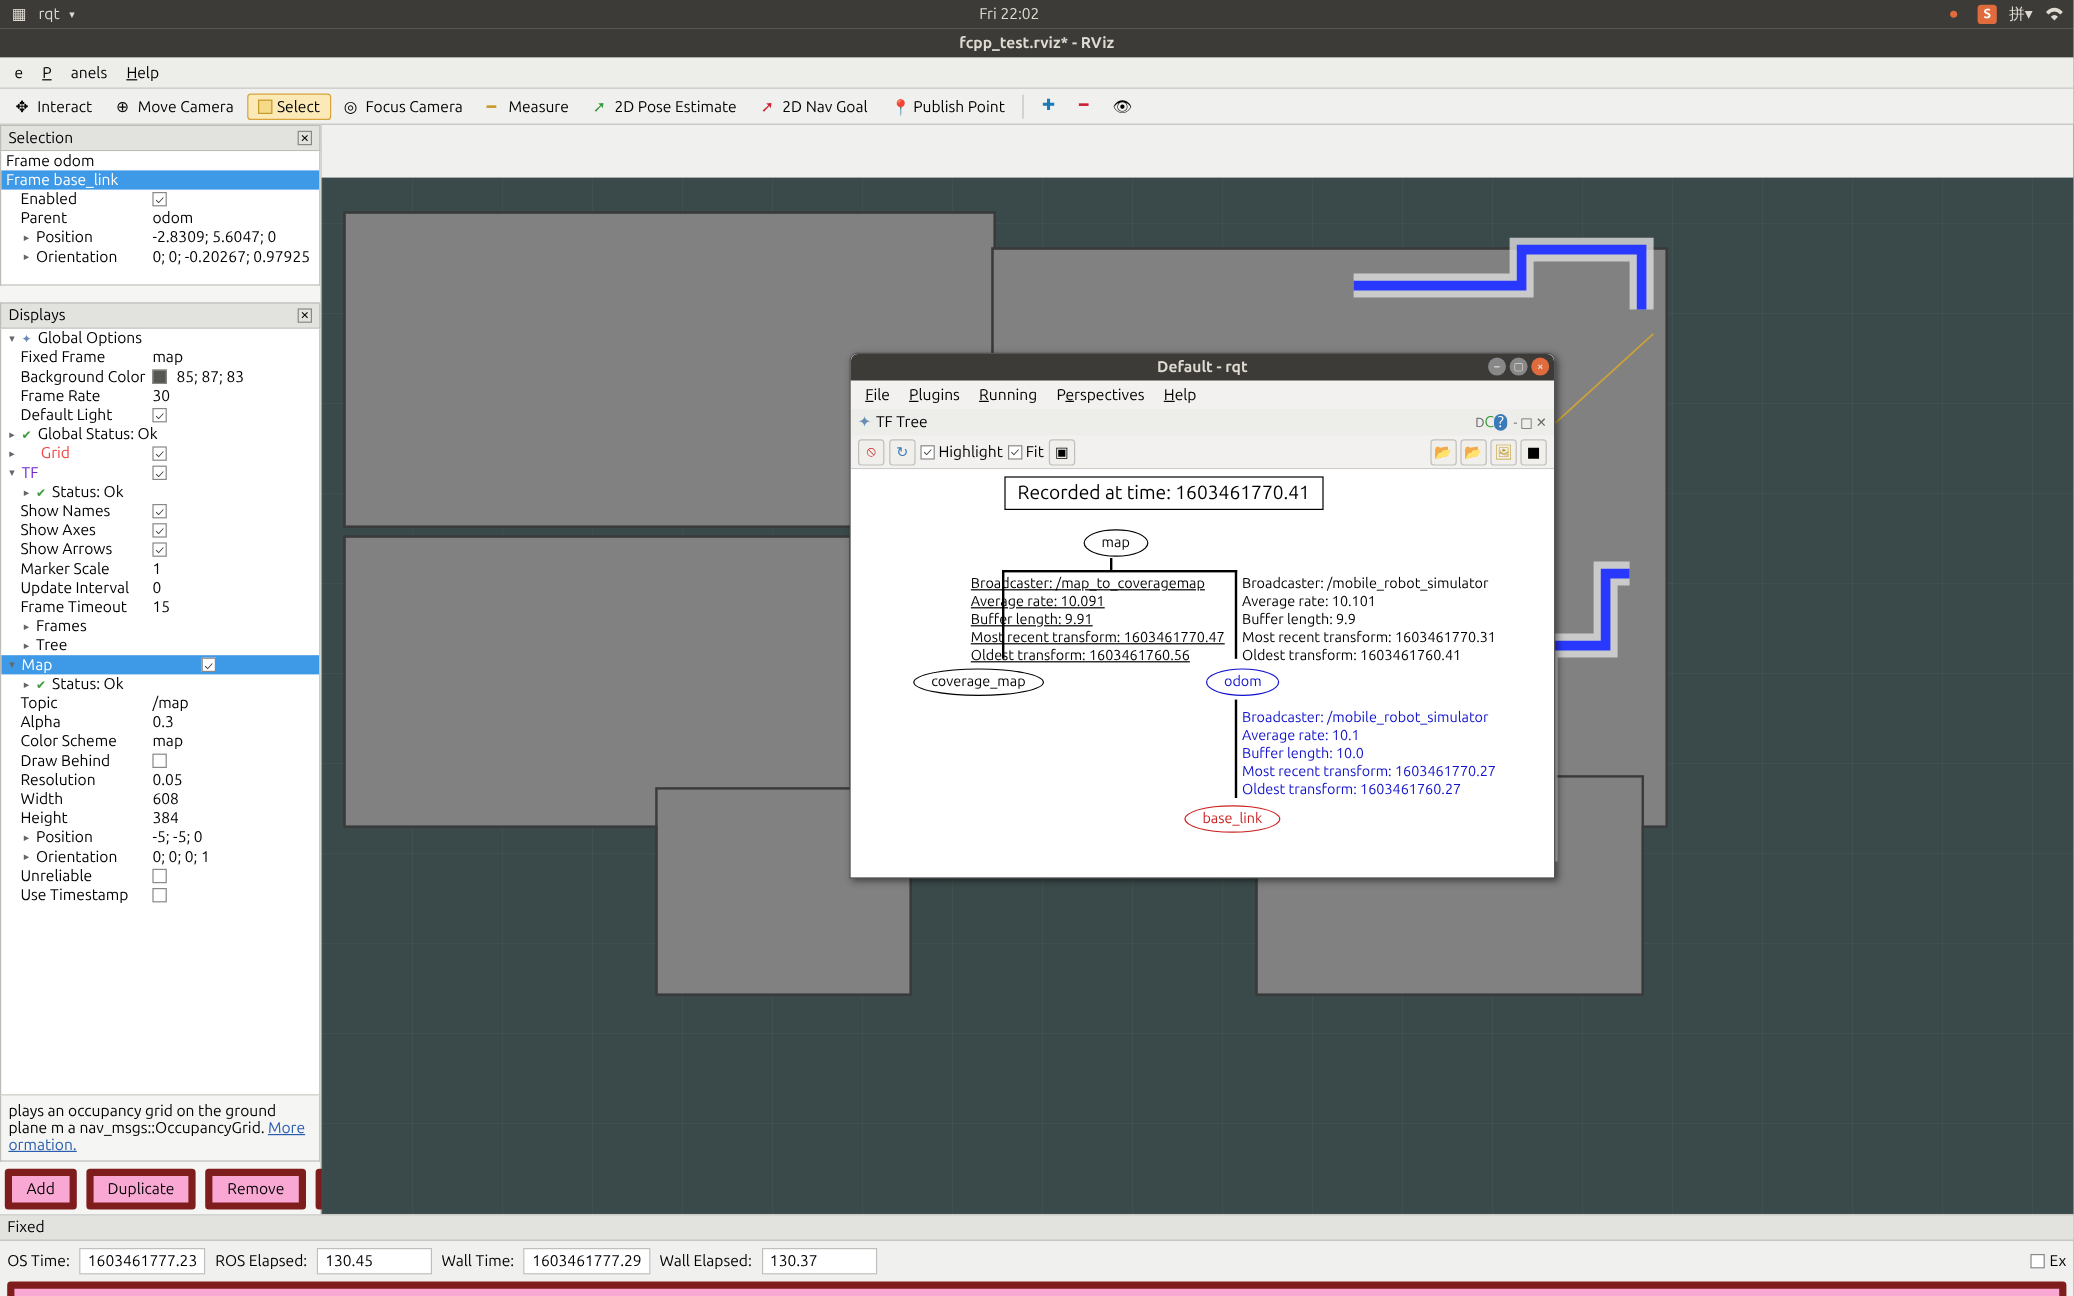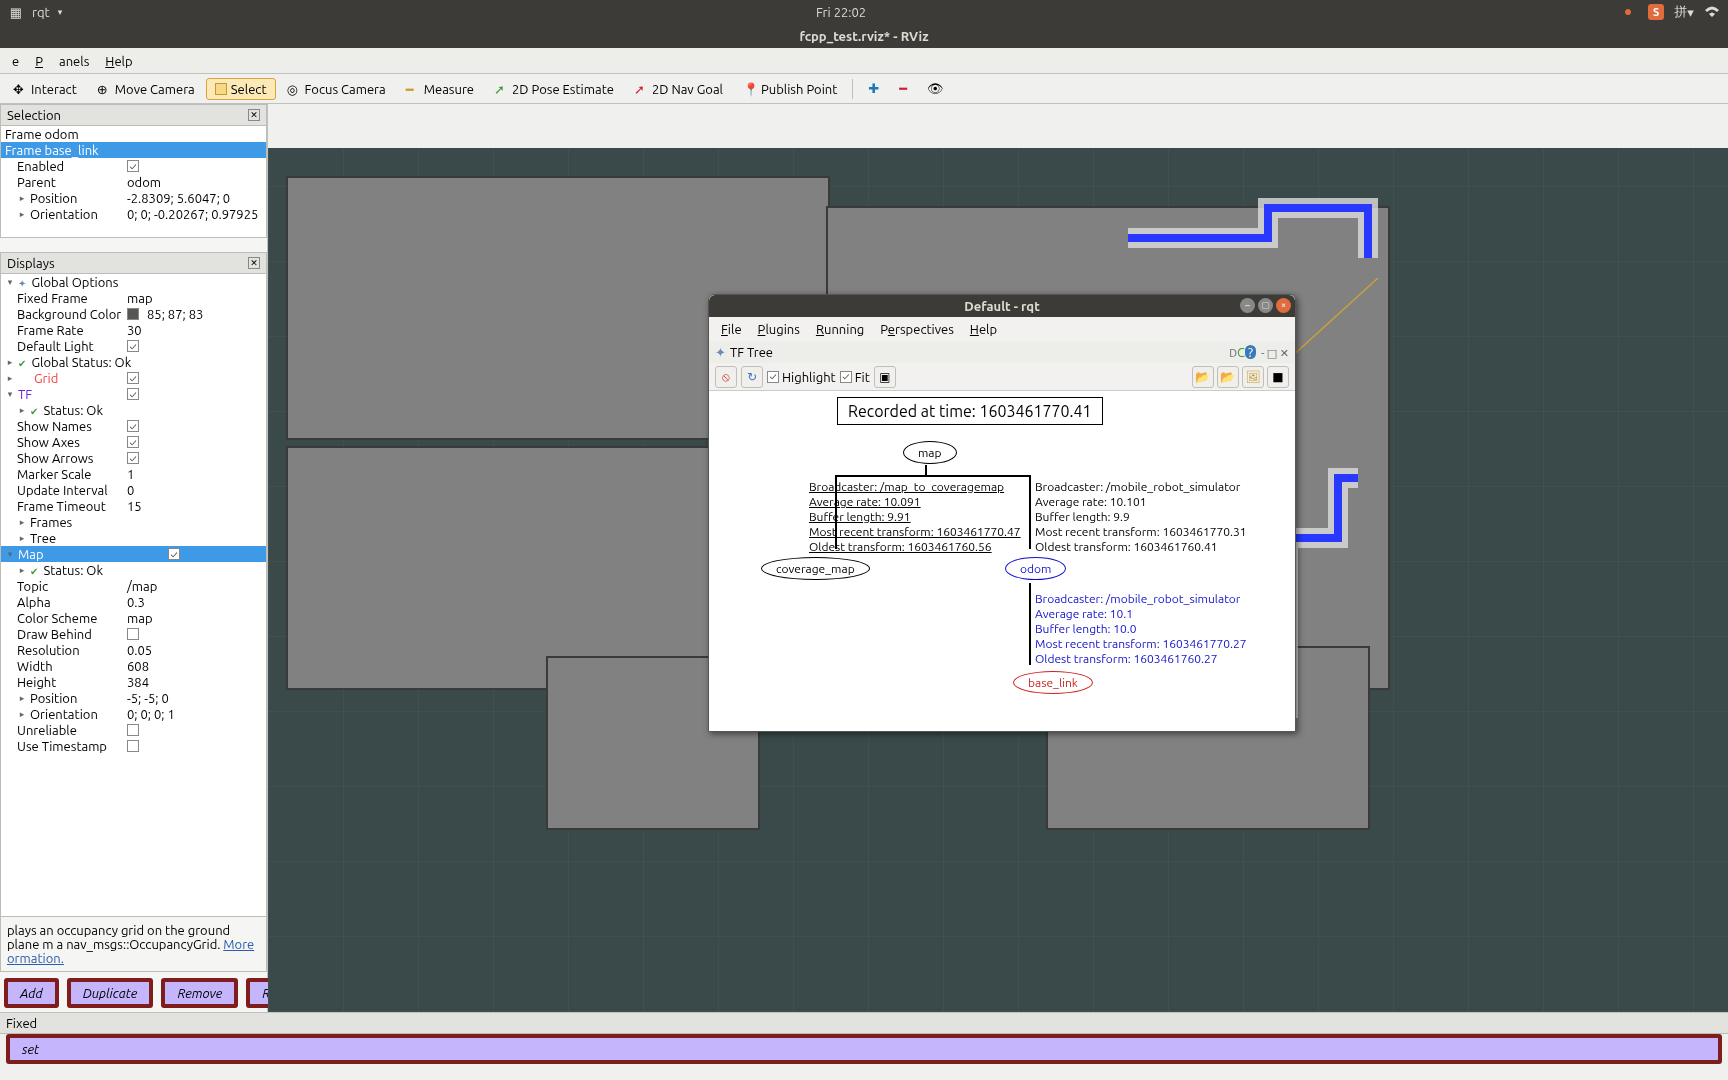--- a/index.html
+++ b/index.html
@@ -42,21 +42,21 @@
 .tree-row.i1 .k { padding-left: 14px; }
 .chk { width: 12px; height: 12px; border: 1px solid #888; display: inline-flex; align-items:center; justify-content:center; font-size:10px; background:#fff; color:#333;}
 .exp { width:10px; font-size:9px; color:#666; display:inline-block; text-align:center;}
 .dotgreen::before { content:"✔"; color:#3a9b3a; font-size:10px; margin-right:2px;}
 .dotgear::before { content:"✦"; color:#6a8db8; font-size:10px; margin-right:2px;}
 .colbox { width:12px; height:12px; background:#555753; border:1px solid #888; display:inline-block; margin-right:4px;}
 
 .desc-box { background:#f5f5f3; border:1px solid #bdbdb8; border-top:none; padding:6px; font-size:12px; }
 .desc-box a { color:#2a5db0; text-decoration:underline; }
 .btnrow { display:flex; gap:8px; padding:6px 4px 4px; }
-.qbtn { border:4px solid #7f1d1d; background:#c4b5fd; border-radius:3px; padding:4px 12px; cursor:default;font-style:italic;}
+.qbtn { border:6px solid #7f1d1d; background:#f9a8d4; border-radius:3px; padding:4px 12px; cursor:default;}
 
 .viewport { flex:1; position:relative; background:#3a4a4a; overflow:hidden;margin-top:44px; }
 .mapgrid { position:absolute; inset:0; background:
   repeating-linear-gradient(0deg, rgba(255,255,255,0.03) 0 1px, transparent 1px 75px),
   repeating-linear-gradient(90deg, rgba(255,255,255,0.03) 0 1px, transparent 1px 75px);
 }
 .floorshape { position:absolute; background:#818181; outline:2px solid #3a3a3a; }
 
 .path { position:absolute; stroke:#2838ff; stroke-width:8; fill:none; }
 .pathhalo { position:absolute; stroke:rgba(220,220,220,0.8); stroke-width:20; fill:none; }
@@ -568,24 +568,38 @@
 Most recent transform: 1603461770.31
 Oldest transform: 1603461760.41</div>
         <div class="tf-node" style="left:52px; top:166px;">coverage_map</div>
         <div class="tf-node blue" style="left:296px; top:166px;">odom</div>
         <div class="tf-line" style="left:320px; top:192px; width:2px; height:82px;"></div>
         <div class="tf-txt blue" style="left:326px; top:200px; width:220px; white-space:pre;">Broadcaster: /mobile_robot_simulator
 Average rate: 10.1
 Buffer length: 10.0
 Most recent transform: 1603461770.27
 Oldest transform: 1603461760.27</div>
-        <div class="tf-node red" style="left:304px; top:280px;">base_link</div>
+        <div class="tf-node red" style="left:278px; top:280px;">base_link</div>
       </div>
     </div>
   </div>
 </div>
 
 <div class="bottom">
   <div class="bhdr">Fixed</div>
+  <div class="brow">
+    <span>OS Time:</span>
+    <span class="tinput">1603461777.23</span>
+    <span>ROS Elapsed:</span>
+    <span class="tinput">130.45</span>
+    <span>Wall Time:</span>
+    <span class="tinput">1603461777.29</span>
+    <span>Wall Elapsed:</span>
+    <span class="tinput">130.37</span>
+    <span style="margin-left:auto;display:flex;align-items:center;gap:4px;">
+        <span class="chk"></span>
+        <span>Ex</span>
+      </span>
+  </div>
   <div class="brow2">
       <div class="qbtn">set</div>
     </div>
 </div>
 
 </body></html>

